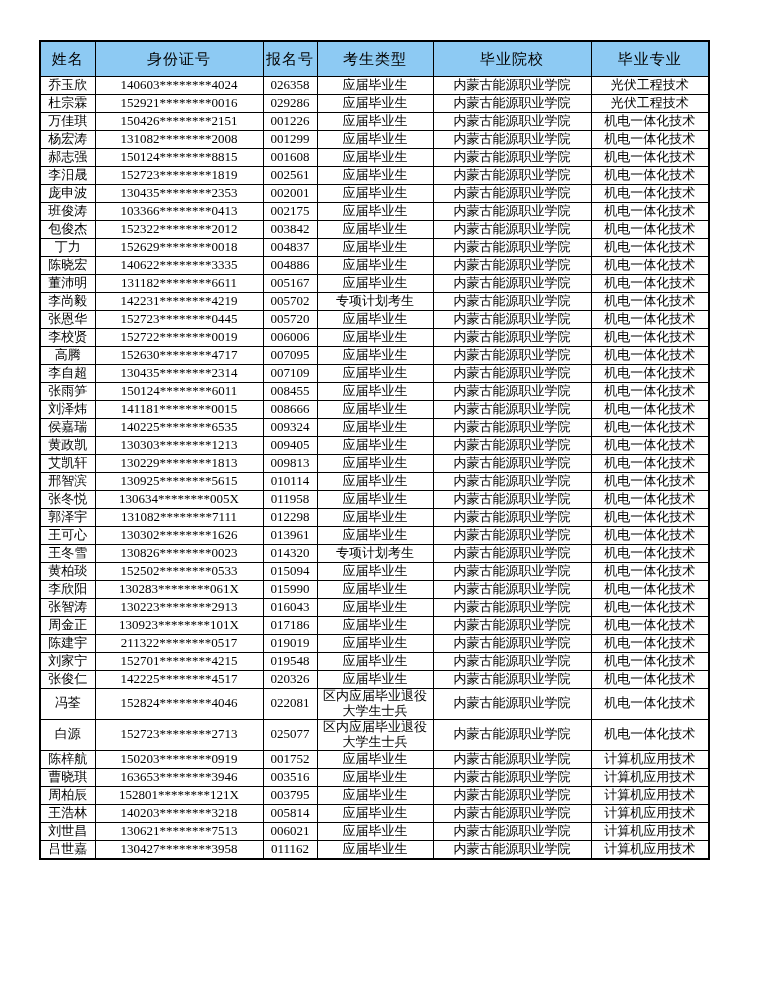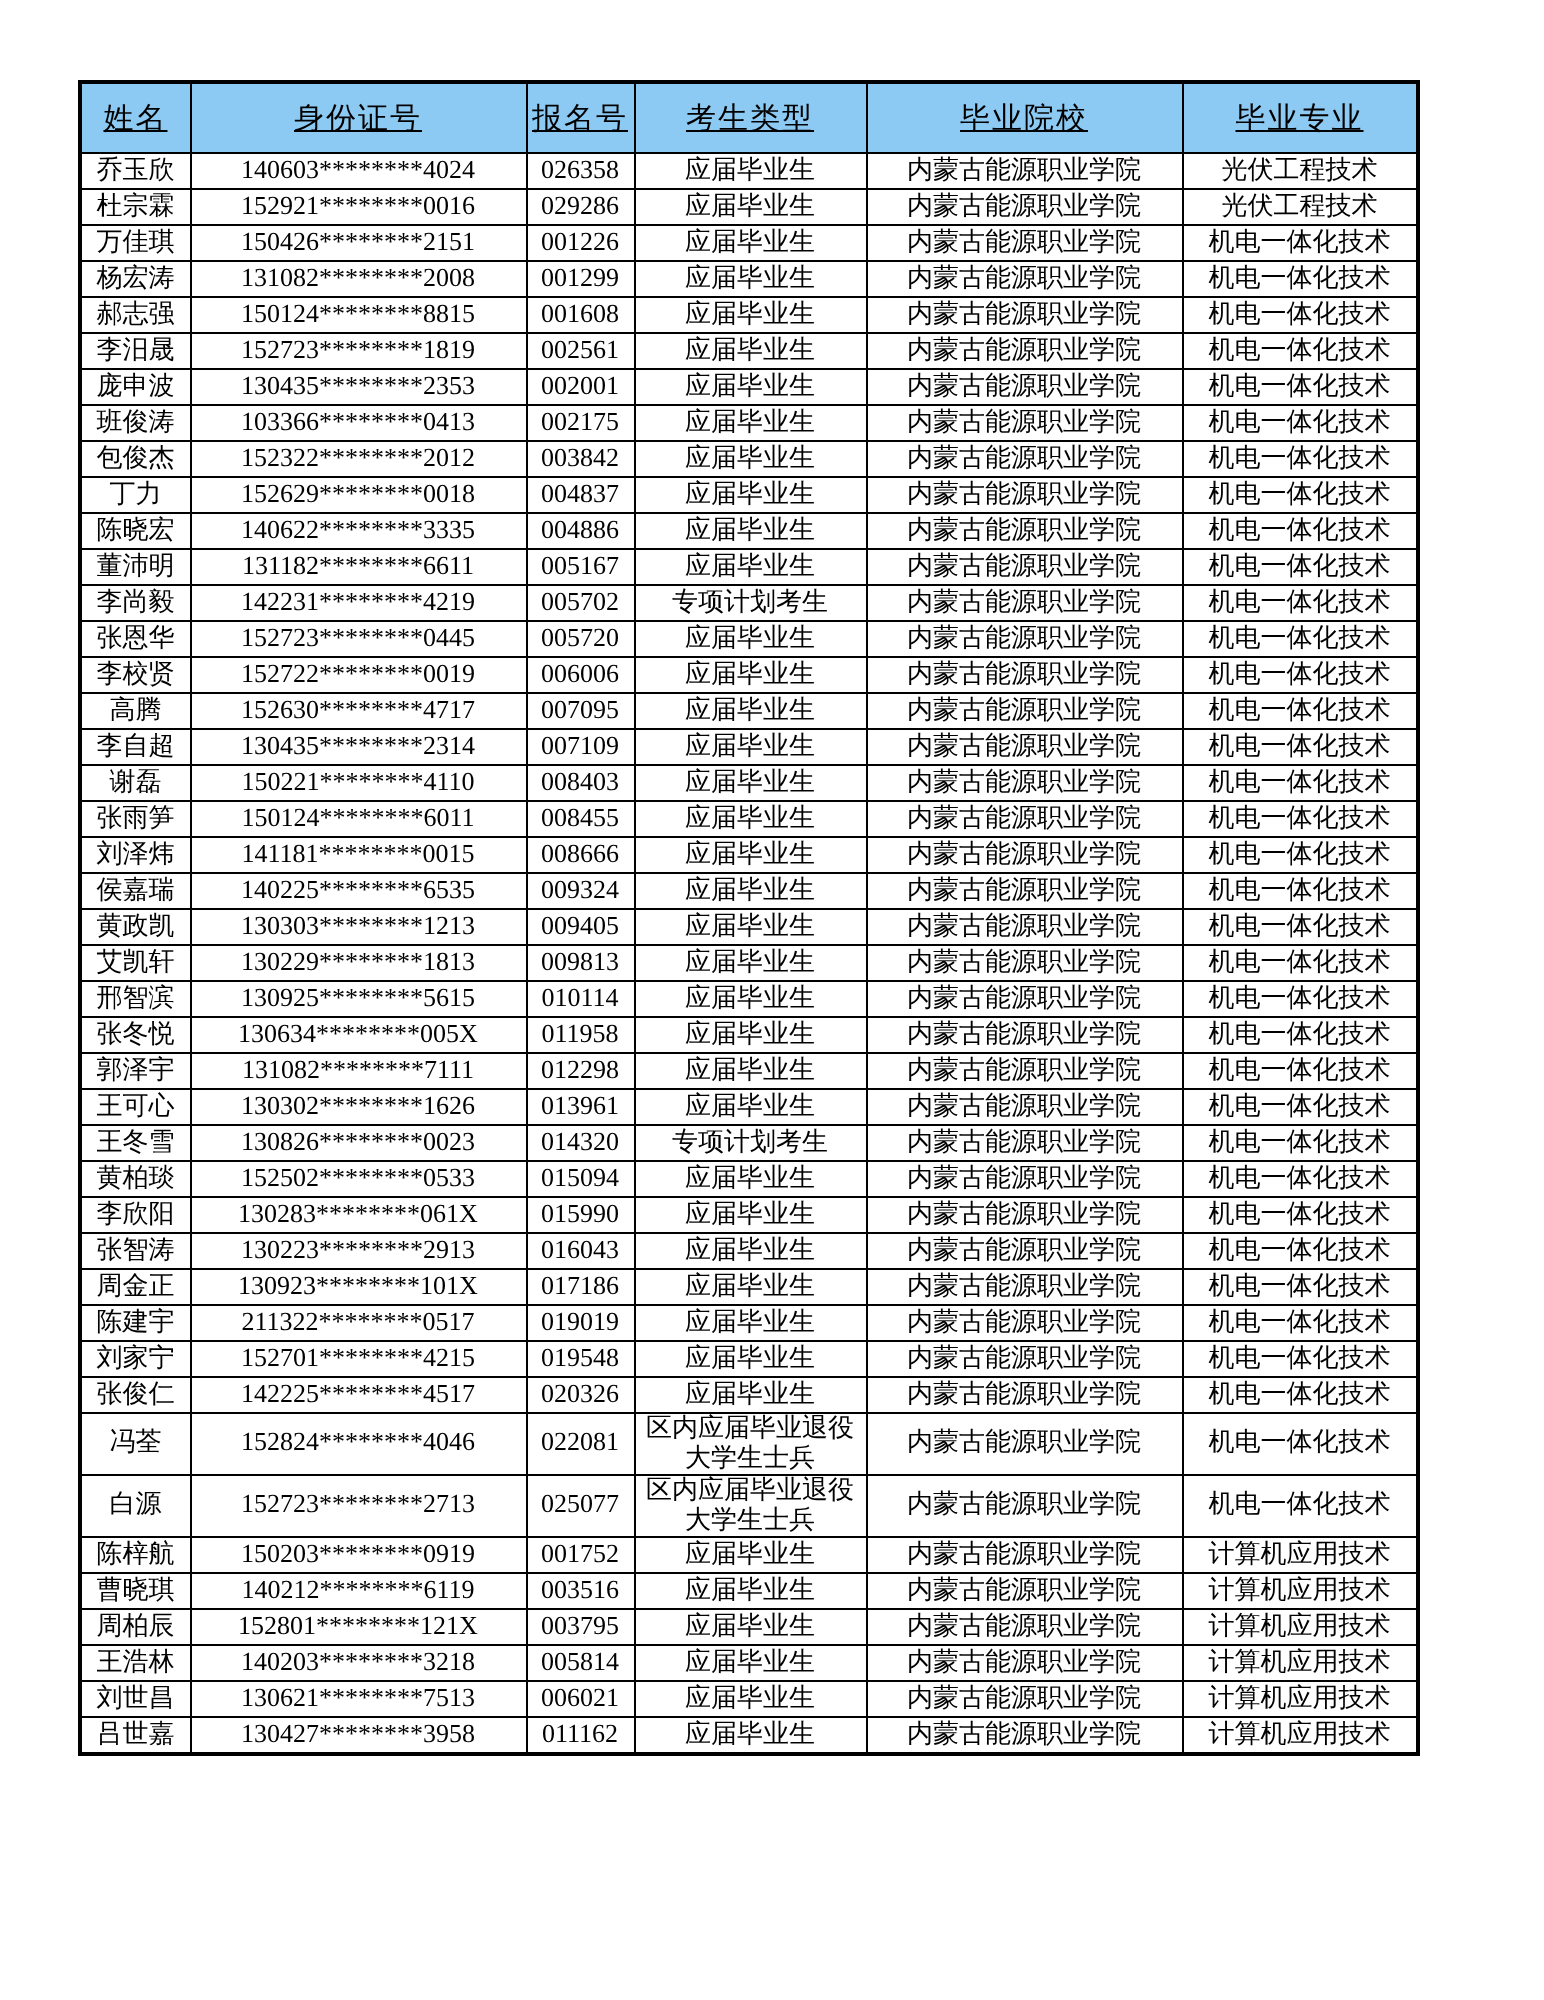--- a/index.html
+++ b/index.html
@@ -28,21 +28,20 @@
     background: var(--header-bg, #8dcaf3);
     border: 1px solid #000000;
     height: 34px;
     font-size: 15px;
     font-weight: normal;
     text-align: center;
     vertical-align: middle;
     color: #000000;
     letter-spacing: 1px;
     padding: 0;
-    text-decoration: underline;
   }
   table.roster td {
     border: 1px solid #000000;
     height: 17px;
     font-size: 13px;
     line-height: 1.15;
     text-align: center;
     vertical-align: middle;
     color: #000000;
     padding: 0 2px;
@@ -210,28 +209,20 @@
   </tr>
         <tr>
     <td>李自超</td>
     <td>130435********2314</td>
     <td>007109</td>
     <td>应届毕业生</td>
     <td>内蒙古能源职业学院</td>
     <td>机电一体化技术</td>
   </tr>
         <tr>
-    <td>谢磊</td>
-    <td>150221********4110</td>
-    <td>008403</td>
-    <td>应届毕业生</td>
-    <td>内蒙古能源职业学院</td>
-    <td>机电一体化技术</td>
-  </tr>
-        <tr>
     <td>张雨笋</td>
     <td>150124********6011</td>
     <td>008455</td>
     <td>应届毕业生</td>
     <td>内蒙古能源职业学院</td>
     <td>机电一体化技术</td>
   </tr>
         <tr>
     <td>刘泽炜</td>
     <td>141181********0015</td>
@@ -379,21 +370,21 @@
         <tr>
     <td>陈梓航</td>
     <td>150203********0919</td>
     <td>001752</td>
     <td>应届毕业生</td>
     <td>内蒙古能源职业学院</td>
     <td>计算机应用技术</td>
   </tr>
         <tr>
     <td>曹晓琪</td>
-    <td>140212********6119</td>
+    <td>163653********3946</td>
     <td>003516</td>
     <td>应届毕业生</td>
     <td>内蒙古能源职业学院</td>
     <td>计算机应用技术</td>
   </tr>
         <tr>
     <td>周柏辰</td>
     <td>152801********121X</td>
     <td>003795</td>
     <td>应届毕业生</td>

